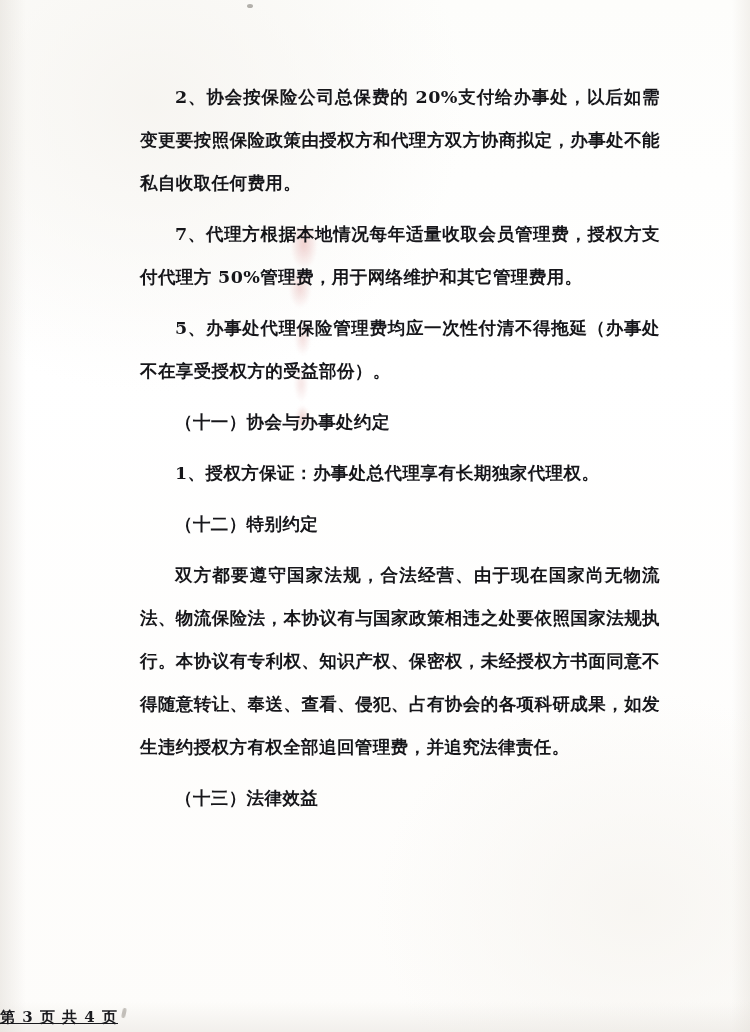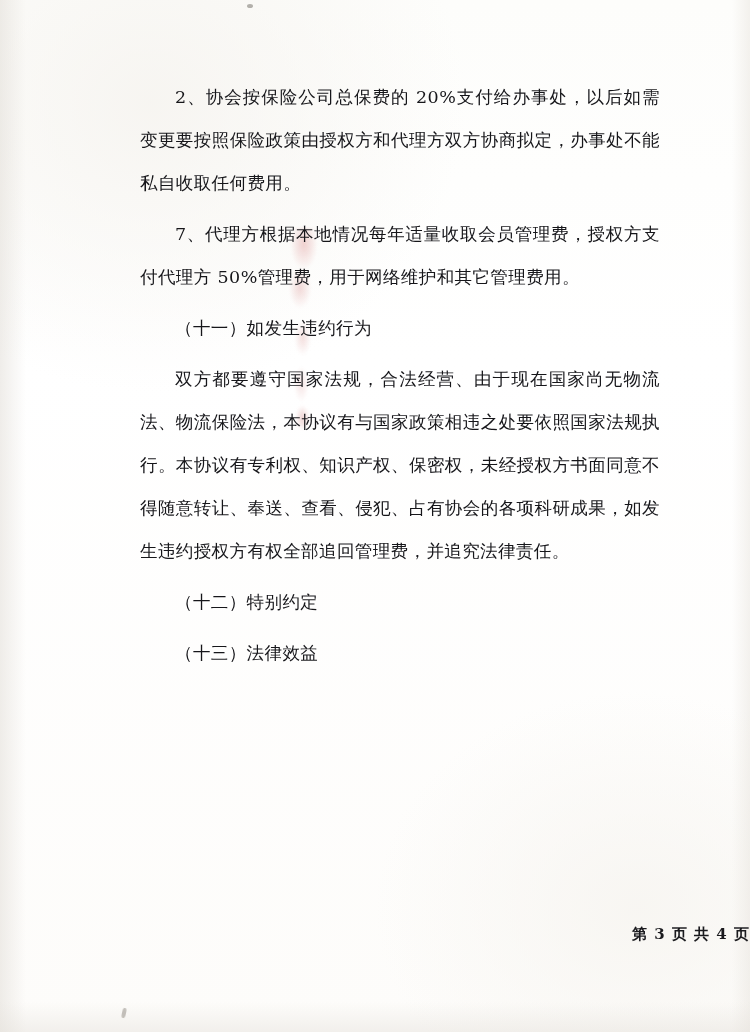--- a/index.html
+++ b/index.html
@@ -101,55 +101,58 @@
   }
 
   p.para {
     margin: 0 0 8px 0;
     font-size: 17.5px;
     line-height: 43px;
     color: #16161a;
     text-align: justify;
     text-justify: inter-ideograph;
     letter-spacing: 0.4px;
-    font-weight: 400;
+    font-weight: 700;
   }
   p.indent {
     text-indent: 2em;
   }
 
   .footer {
     position: absolute;
     left: 0;
     right: 0;
-    top: 925px;
-    text-align: right;
+    top: 1008px;
+    text-align: left;
     font-size: 15px;
     font-weight: 700;
     letter-spacing: 1px;
     color: #1a1a1e;
     font-family: "DejaVu Serif", "Liberation Serif", serif;
+    text-decoration: underline;
   }
 </style>
 </head>
 <body>
 
 <div class="page">
   <div class="page-edge-left"></div>
   <div class="page-edge-right"></div>
   <div class="page-edge-bottom"></div>
   <div class="stamp-smudge"></div>
   <div class="stamp-smudge-2"></div>
   <div class="speck-a"></div>
   <div class="speck-b"></div>
 
   <div class="doc-body">
     <p class="para indent">2、协会按保险公司总保费的 20%支付给办事处，以后如需变更要按照保险政策由授权方和代理方双方协商拟定，办事处不能私自收取任何费用。</p>
     <p class="para indent">7、代理方根据本地情况每年适量收取会员管理费，授权方支付代理方 50%管理费，用于网络维护和其它管理费用。</p>
-    <p class="para indent">（十一）如发生违约行为</p>
+    <p class="para indent">5、办事处代理保险管理费均应一次性付清不得拖延（办事处不在享受授权方的受益部份）。</p>
+    <p class="para indent">（十一）协会与办事处约定</p>
+    <p class="para indent">1、授权方保证：办事处总代理享有长期独家代理权。</p>
+    <p class="para indent">（十二）特别约定</p>
     <p class="para indent">双方都要遵守国家法规，合法经营、由于现在国家尚无物流法、物流保险法，本协议有与国家政策相违之处要依照国家法规执行。本协议有专利权、知识产权、保密权，未经授权方书面同意不得随意转让、奉送、查看、侵犯、占有协会的各项科研成果，如发生违约授权方有权全部追回管理费，并追究法律责任。</p>
-    <p class="para indent">（十二）特别约定</p>
     <p class="para indent">（十三）法律效益</p>
 
   </div>
 
   <div class="footer">第 3 页 共 4 页</div>
 </div>
 
 </body></html>

